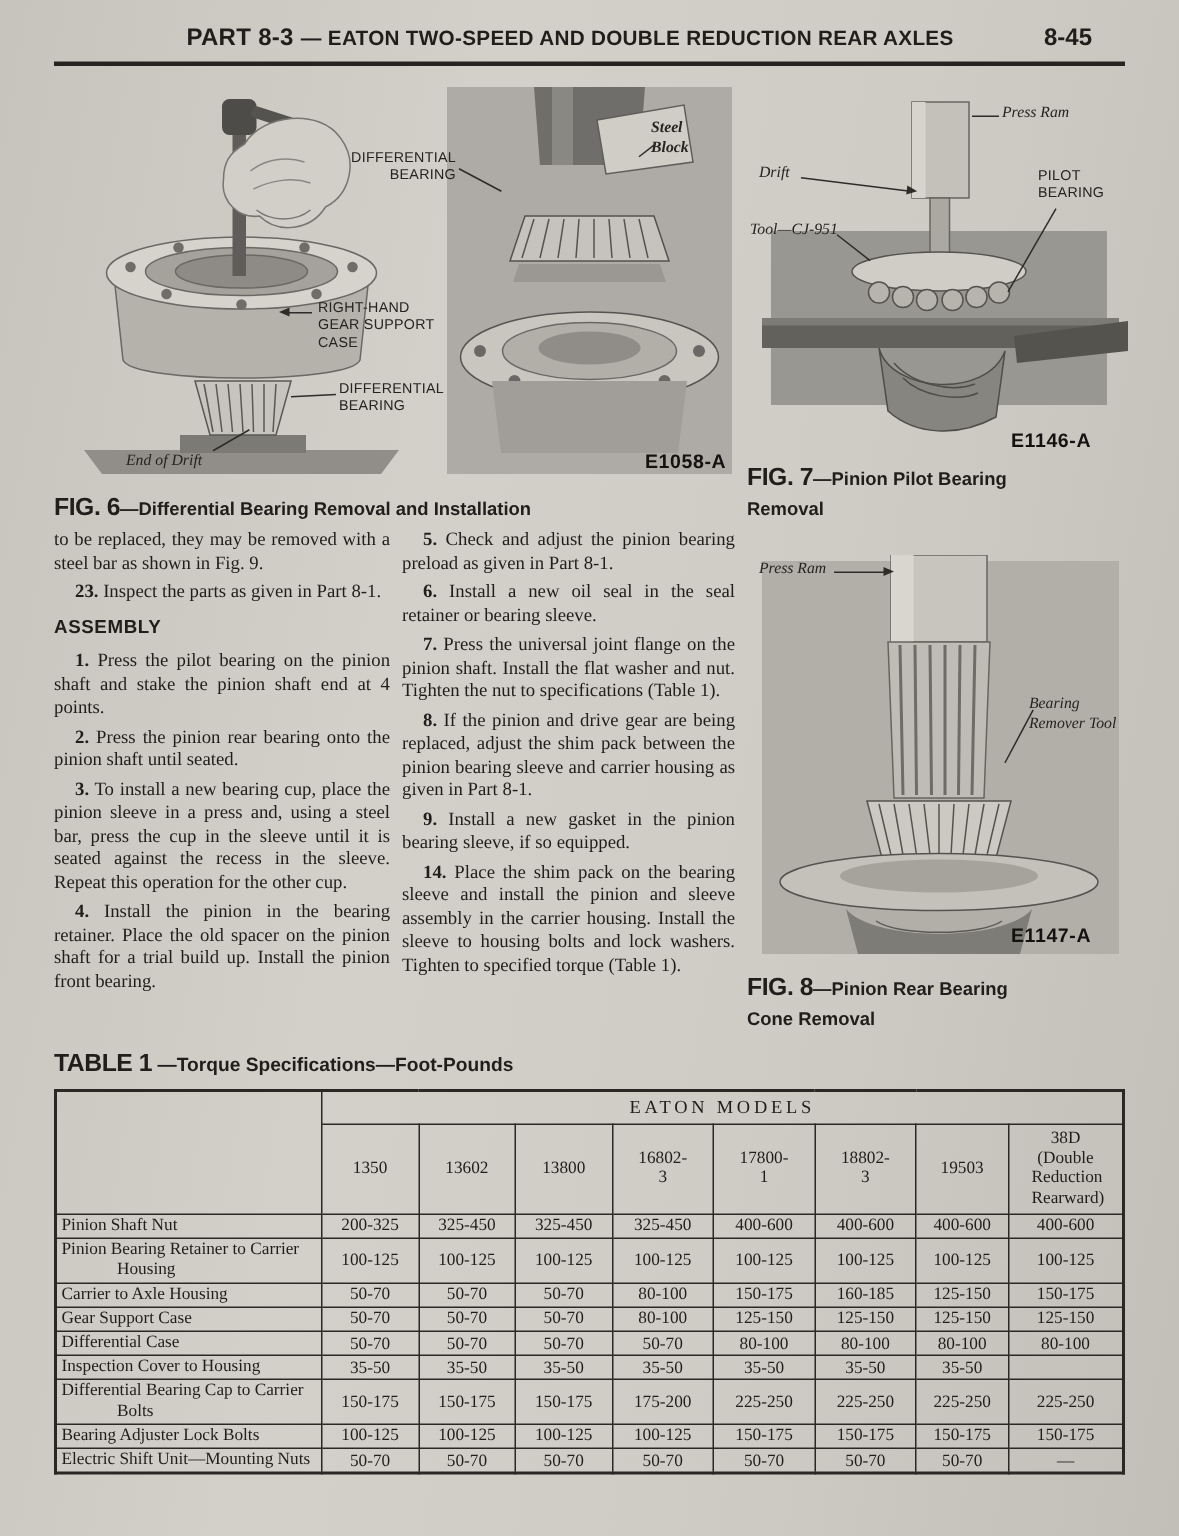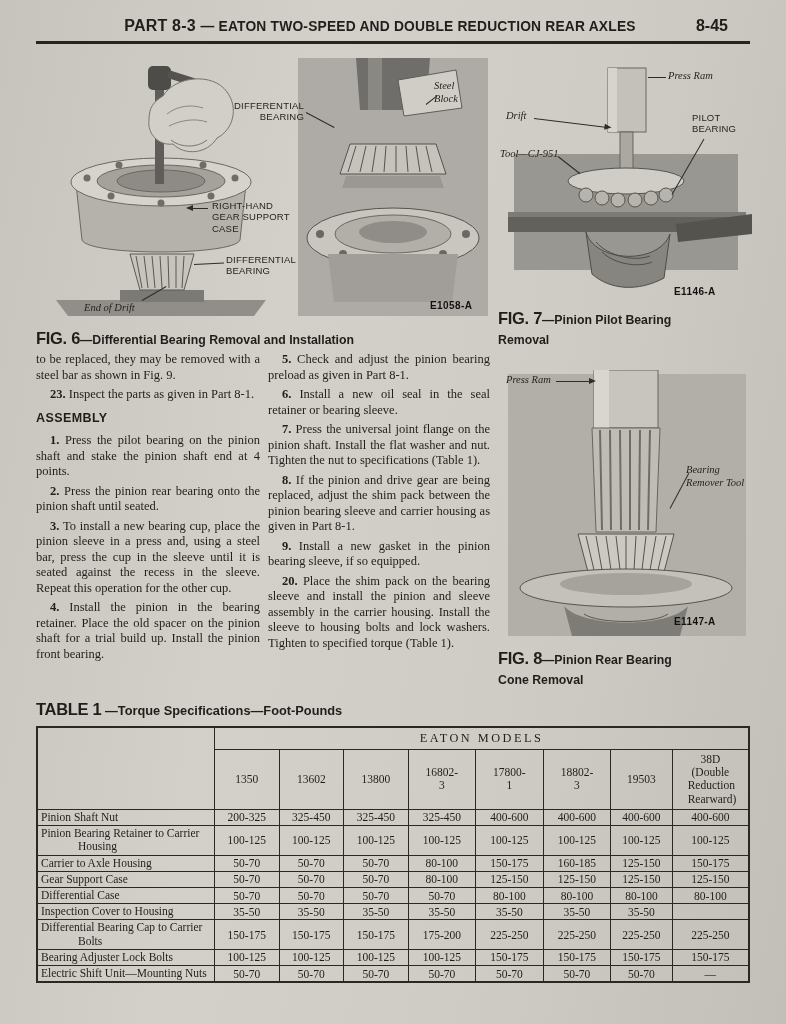--- a/index.html
+++ b/index.html
@@ -13,21 +13,21 @@
   .page-number{position:absolute;top:17px;right:58px;font-family:"Liberation Sans",sans-serif;font-weight:700;font-size:16px;}
   .rule{position:absolute;top:41px;left:36px;width:714px;height:3px;background:#262420;}
 
   
   .figure{position:absolute;}
   .art{position:absolute;}
   svg{display:block;}
   .lbl{position:absolute;font-family:"Liberation Sans",sans-serif;font-size:9.5px;line-height:1.2;white-space:pre-line;color:#26241f;letter-spacing:.2px;}
   .lbl.right{text-align:right;}
   .lbl.it{font-family:"Liberation Serif",serif;font-style:italic;font-size:10.5px;letter-spacing:0;}
-  .figcode{position:absolute;font-family:"Liberation Sans",sans-serif;font-weight:700;font-size:10px;letter-spacing:.4px;color:#141210;}
+  .figcode{position:absolute;font-family:"Liberation Sans",sans-serif;font-weight:700;font-size:13px;letter-spacing:.4px;color:#141210;}
   .figcap{position:absolute;font-family:"Liberation Sans",sans-serif;font-weight:700;line-height:1.25;}
   .figcap .fignum{font-size:16.5px;letter-spacing:-.3px;}
   .figcap .figtext{font-size:12.3px;}
   .leader{position:absolute;height:1px;background:#2e2c28;transform-origin:left center;}
   .leader.arrow-end::after{content:"";position:absolute;right:-6px;top:-3px;border-left:7px solid #2e2c28;border-top:3px solid transparent;border-bottom:3px solid transparent;}
   .leader.arrow-start::before{content:"";position:absolute;left:-6px;top:-3px;border-right:7px solid #2e2c28;border-top:3px solid transparent;border-bottom:3px solid transparent;}
 
   
   .col{position:absolute;width:224px;font-size:12.5px;line-height:1.24;text-align:justify;}
   .col p{margin:0 0 4px;text-indent:14px;}
@@ -117,21 +117,21 @@
           <circle cx="45" cy="196" r="4" fill="#6a6864"></circle>
         <circle cx="95" cy="206" r="4" fill="#6a6864"></circle>
           <circle cx="145" cy="196" r="4" fill="#6a6864"></circle>
         <circle cx="168" cy="176" r="4" fill="#6a6864"></circle>
         <path d="M30 196 L36 244 L154 244 L160 196 Z" fill="#a19e99"></path>
       </svg>
     </div>
     <div class="lbl right" style="left:196px;top:46px;width:72px;">DIFFERENTIAL
 BEARING</div>
     <div class="leader" style="left:270px;top:58px;width:32px;transform:rotate(28deg);"></div>
-    <div class="lbl it" style="left:398px;top:26px;">Steel
+    <div class="lbl it" style="left:398px;top:26px;font-weight:bold;">Steel
 Block</div>
     <div class="leader" style="left:390px;top:50px;width:14px;transform:rotate(-38deg);"></div>
     <div class="lbl" style="left:176px;top:146px;">RIGHT-HAND
 GEAR SUPPORT
 CASE</div>
     <div class="leader arrow-start" style="left:156px;top:154px;width:16px;"></div>
     <div class="lbl" style="left:190px;top:200px;">DIFFERENTIAL
 BEARING</div>
     <div class="leader" style="left:158px;top:210px;width:30px;transform:rotate(-3deg);"></div>
     <div class="lbl it" style="left:48px;top:248px;">End of Drift</div>
@@ -234,21 +234,21 @@
     <p><b class="stepnum">3.</b> <span>To install a new bearing cup, place the pinion sleeve in a press and, using a steel bar, press the cup in the sleeve until it is seated against the recess in the sleeve. Repeat this operation for the other cup.</span></p>
     <p><b class="stepnum">4.</b> <span>Install the pinion in the bearing retainer. Place the old spacer on the pinion shaft for a trial build up. Install the pinion front bearing.</span></p>
   </div>
 
   <div class="col" style="left:268px;top:352px;width:222px;">
     <p><b class="stepnum">5.</b> <span>Check and adjust the pinion bearing preload as given in Part 8-1.</span></p>
     <p><b class="stepnum">6.</b> <span>Install a new oil seal in the seal retainer or bearing sleeve.</span></p>
     <p><b class="stepnum">7.</b> <span>Press the universal joint flange on the pinion shaft. Install the flat washer and nut. Tighten the nut to specifications (Table 1).</span></p>
     <p><b class="stepnum">8.</b> <span>If the pinion and drive gear are being replaced, adjust the shim pack between the pinion bearing sleeve and carrier housing as given in Part 8-1.</span></p>
     <p><b class="stepnum">9.</b> <span>Install a new gasket in the pinion bearing sleeve, if so equipped.</span></p>
-    <p><b class="stepnum">20.</b> <span>Place the shim pack on the bearing sleeve and install the pinion and sleeve assembly in the carrier housing. Install the sleeve to housing bolts and lock washers. Tighten to specified torque (Table 1).</span></p>
+    <p><b class="stepnum">14.</b> <span>Place the shim pack on the bearing sleeve and install the pinion and sleeve assembly in the carrier housing. Install the sleeve to housing bolts and lock washers. Tighten to specified torque (Table 1).</span></p>
   </div>
 
   <div class="tabletitle">
     <span class="t1">TABLE 1</span><span class="trest"> —Torque Specifications—Foot-Pounds</span>
   </div>
 
   <table class="spec">
     <colgroup>
       <col style="width:176px">
         <col style="width:64px">

